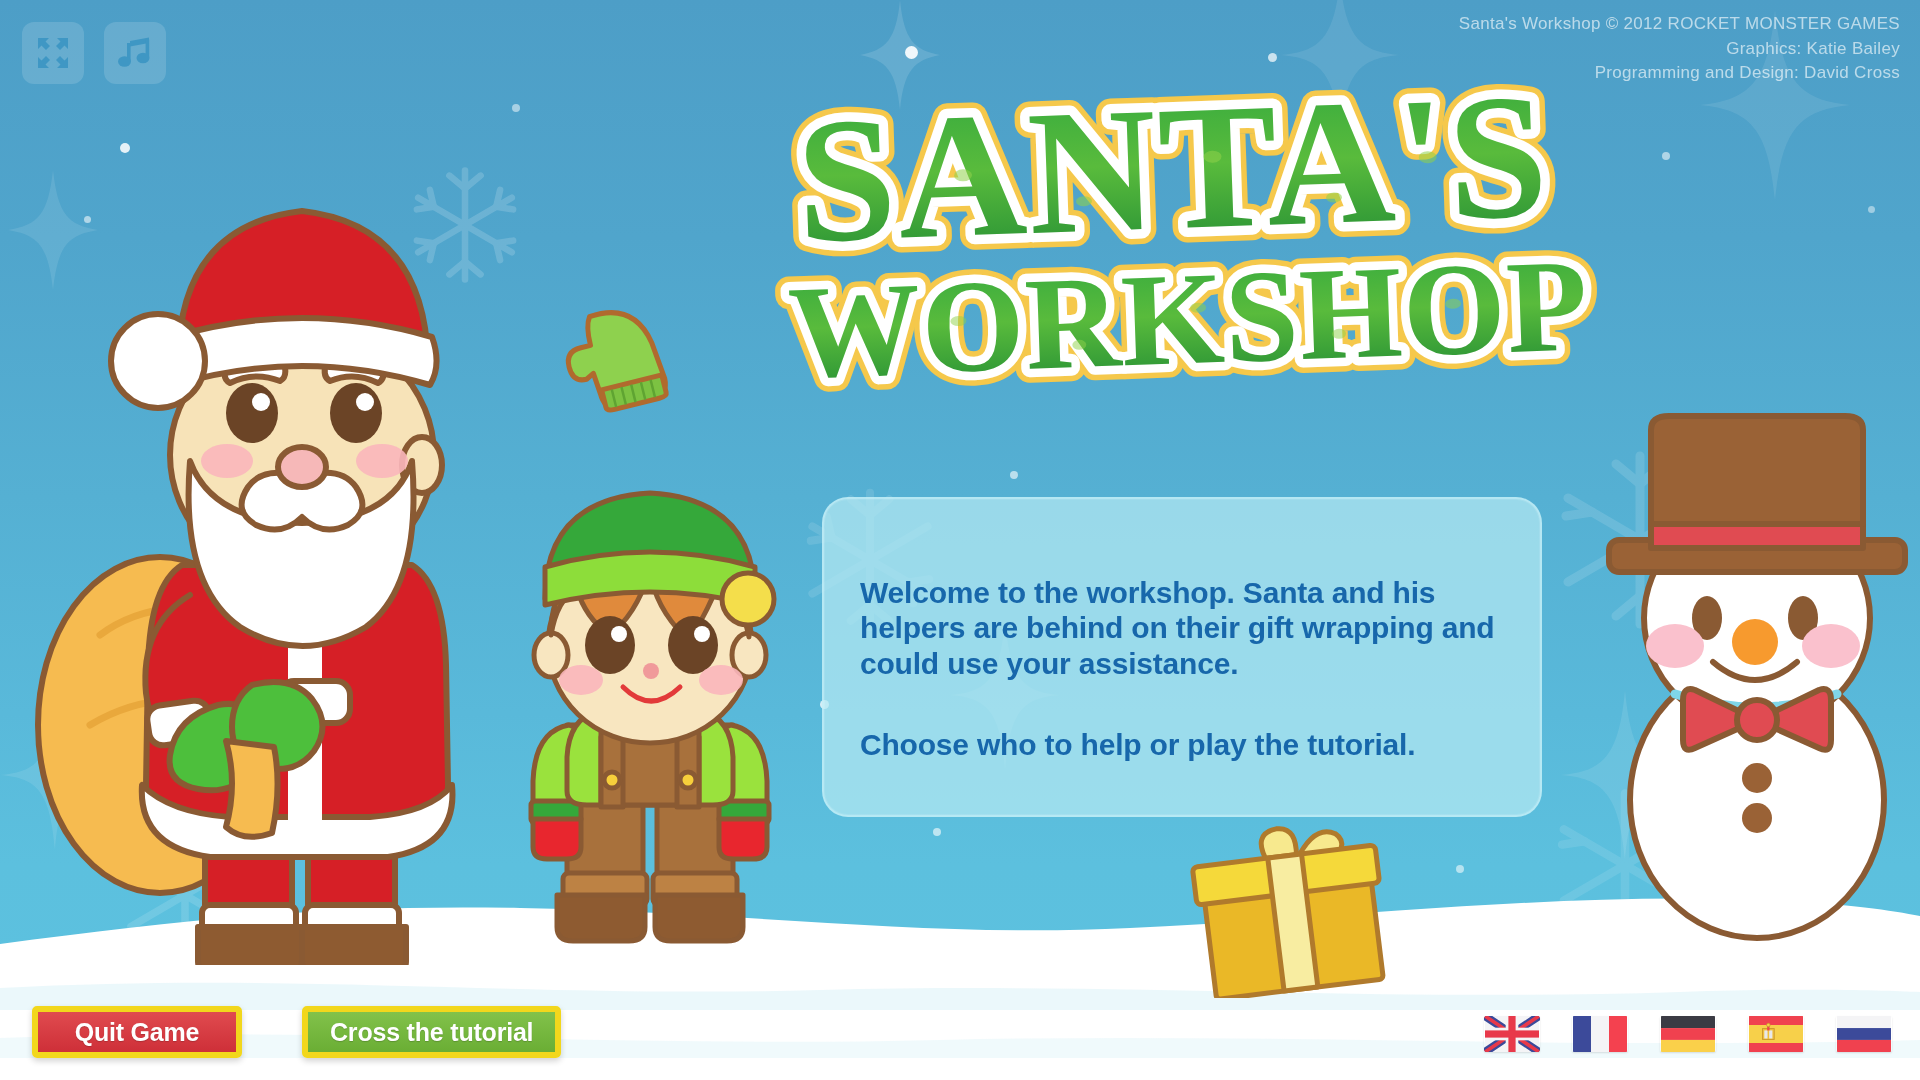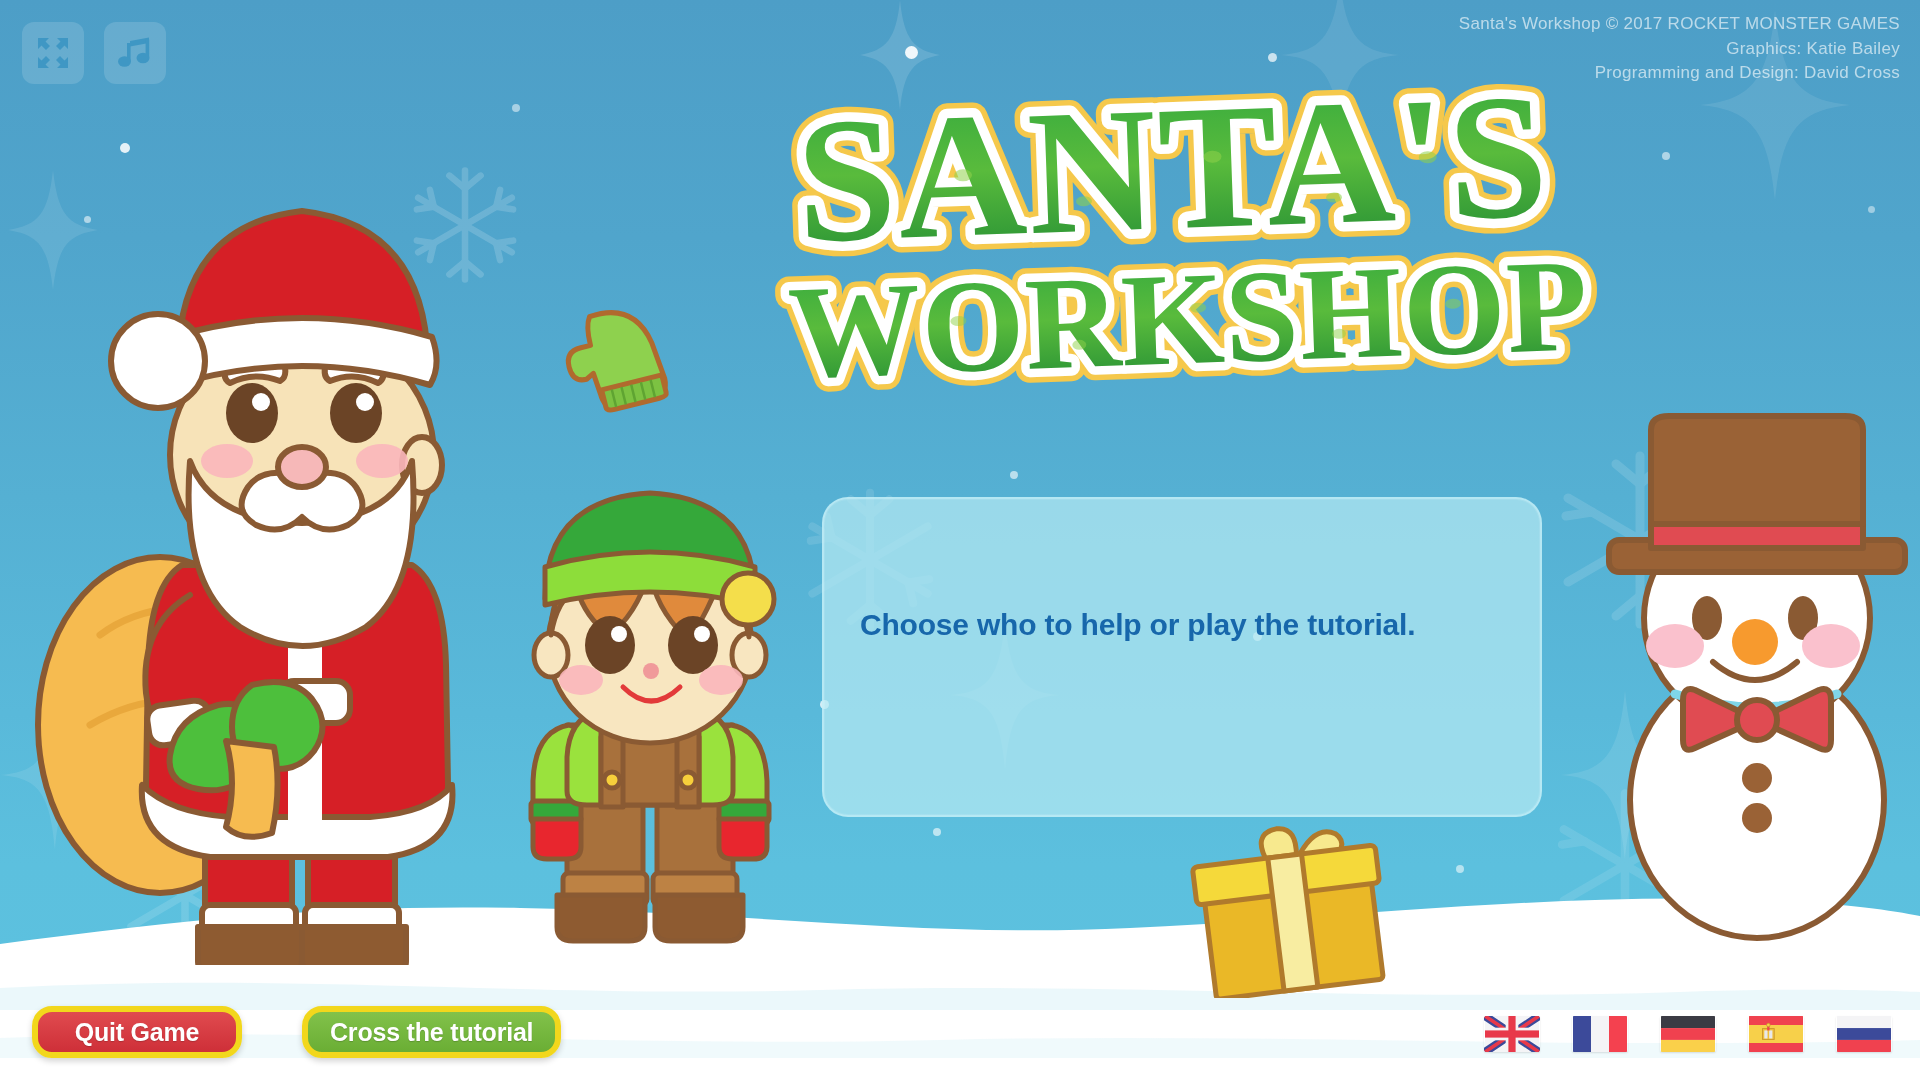--- a/index.html
+++ b/index.html
@@ -56,27 +56,27 @@
     border:2px solid rgba(205,242,250,0.55);
     border-radius:26px;
     z-index:20;
     box-shadow:0 0 0 1px rgba(255,255,255,0.10) inset;
   }
   .info-text {
     position:absolute; left:36px; top:76px; width:640px;
     color:#1767ab; font-size:30px; line-height:1.18;
     font-weight:bold; letter-spacing:-.2px;
   }
-  .info-text .para2 { margin-top:32px; }
+  .info-text .para2 { margin-top:46px; }
 
   
   .btn-row { position:absolute; left:32px; bottom:22px; display:flex; gap:60px; z-index:40; }
   .game-btn {
     border:6px solid #f2d71c;
-    border-radius:20px;
+    border-radius:5px;
     height:52px; min-width:210px;
     display:flex; align-items:center; justify-content:center;
     color:#fff; font-size:25px; font-weight:bold;
     letter-spacing:-.2px;
     cursor:pointer;
     padding:0 22px;
     box-shadow:0 3px 6px rgba(0,0,0,0.18);
     text-shadow:0 1px 1px rgba(0,0,0,0.18);
     white-space:nowrap;
   }
@@ -455,21 +455,21 @@
           <rect x="9" y="7" width="3.6" height="18"></rect>
           <rect x="27.6" y="3.5" width="3.6" height="18"></rect>
           <ellipse cx="6.5" cy="25.5" rx="6.5" ry="5.2"></ellipse>
           <ellipse cx="25" cy="22" rx="6.5" ry="5.2"></ellipse>
         </svg>
       </span>
     </button>
   </div>
 
   <div class="credits">
-    <div>Santa's Workshop © 2017 ROCKET MONSTER GAMES</div>
+    <div>Santa's Workshop © 2012 ROCKET MONSTER GAMES</div>
     <div>Graphics: Katie Bailey</div>
     <div>Programming and Design: David Cross</div>
   </div>
 
   <div class="logo">
     <svg width="920" height="330" viewBox="0 0 920 330">
       <defs>
         <linearGradient id="gg" x1="0" y1="0" x2="0" y2="1">
           <stop offset="0%" stop-color="#31a83f"></stop>
           <stop offset="48%" stop-color="#59bb3c"></stop>
@@ -502,20 +502,21 @@
               <ellipse cx="150" cy="-24" rx="7" ry="5"></ellipse>
             <ellipse cx="265" cy="-50" rx="8" ry="5"></ellipse>
           </g>
         </g>
       </g>
     </svg>
   </div>
 
   <div class="info-panel">
     <div class="info-text">
+      <div>Welcome to the workshop.  Santa and his helpers are behind on their gift wrapping and could use your assistance.</div>
       <div class="para2">Choose who to help or play the tutorial.</div>
     </div>
   </div>
 
   <div class="btn-row">
     <div class="game-btn btn-quit">
       <span>Quit Game</span>
     </div>
     <div class="game-btn btn-tut">
       <span>Cross the tutorial</span>

